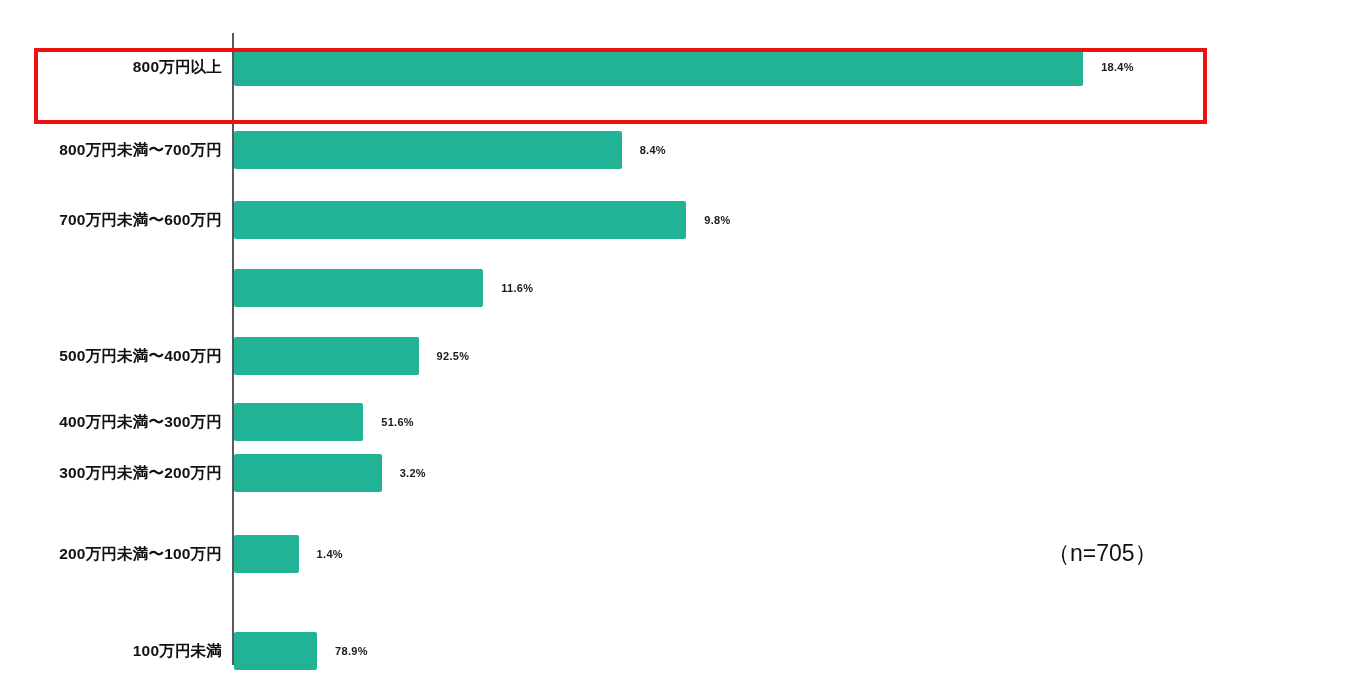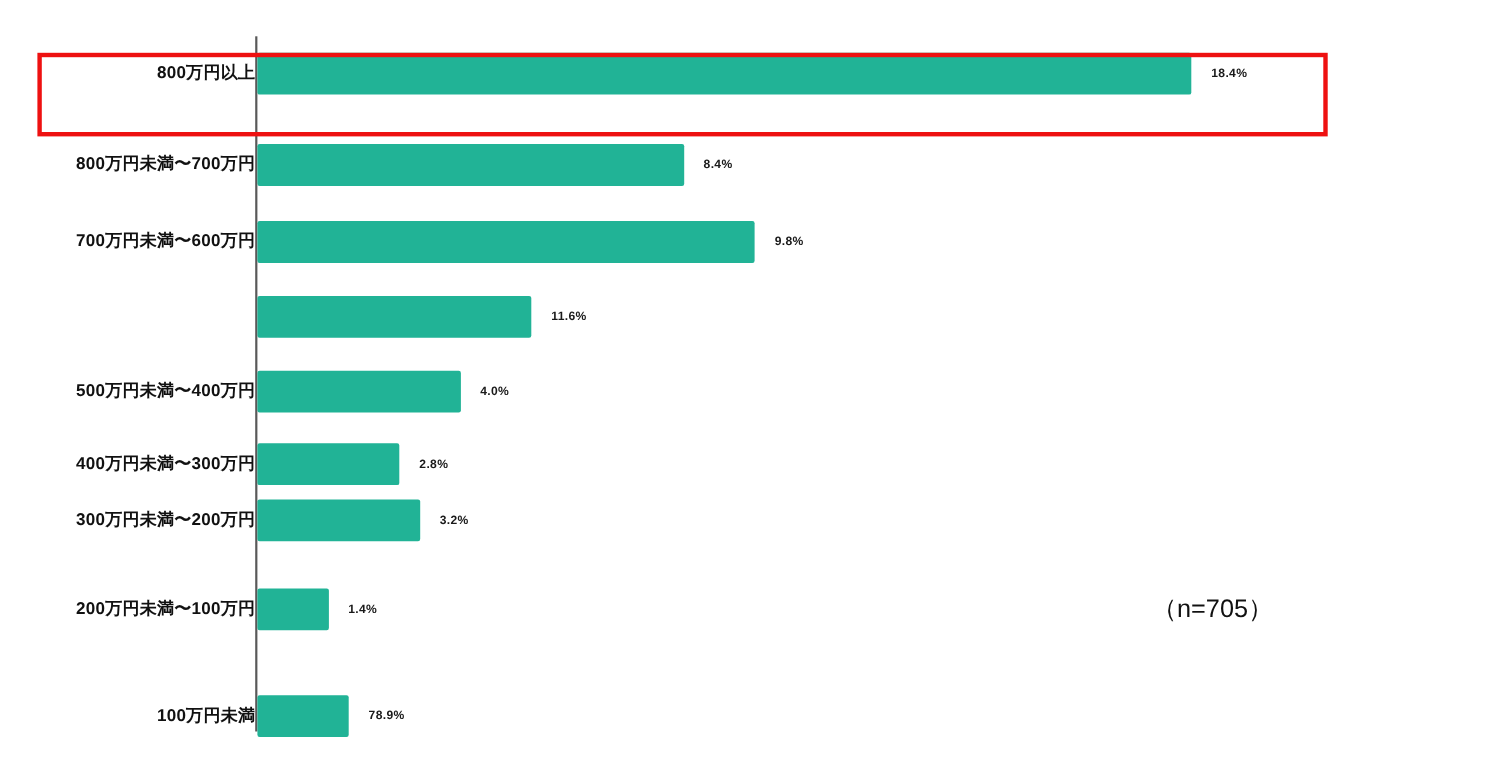--- a/index.html
+++ b/index.html
@@ -58,20 +58,21 @@
     right: 1126px; 
     top: 0;
     height: 38px;
     line-height: 38px;
     text-align: right;
     white-space: nowrap;
     font-size: 15.5px;
     font-weight: bold;
     color: #111111;
     letter-spacing: 0.2px;
+    padding-right: 10px;
   }
 
   .bar {
     position: absolute;
     left: 234px;
     top: 0;
     height: 38px;
     background: #21b396;
     border-radius: 2px;
   }
@@ -124,27 +125,27 @@
   </div>
 
   <div class="bar-row" style="top:269px;">
     <div class="bar" style="width: 249.21px; background: rgb(33, 179, 150);"></div>
     <div class="bar-value" style="left: 501.21px;">11.6%</div>
   </div>
 
   <div class="bar-row" style="top:337px;">
     <div class="cat-label">500万円未満〜400万円</div>
     <div class="bar" style="width: 184.6px; background: rgb(33, 179, 150);"></div>
-    <div class="bar-value" style="left: 436.6px;">4.0%</div>
+    <div class="bar-value" style="left: 436.6px;">92.5%</div>
   </div>
 
   <div class="bar-row" style="top:403px;">
     <div class="cat-label">400万円未満〜300万円</div>
     <div class="bar" style="width: 129.22px; background: rgb(33, 179, 150);"></div>
-    <div class="bar-value" style="left: 381.22px;">2.8%</div>
+    <div class="bar-value" style="left: 381.22px;">51.6%</div>
   </div>
 
   <div class="bar-row" style="top:454px;">
     <div class="cat-label">300万円未満〜200万円</div>
     <div class="bar" style="width: 147.68px; background: rgb(33, 179, 150);"></div>
     <div class="bar-value" style="left: 399.68px;">3.2%</div>
   </div>
 
   <div class="bar-row" style="top:535px;">
     <div class="cat-label">200万円未満〜100万円</div>

